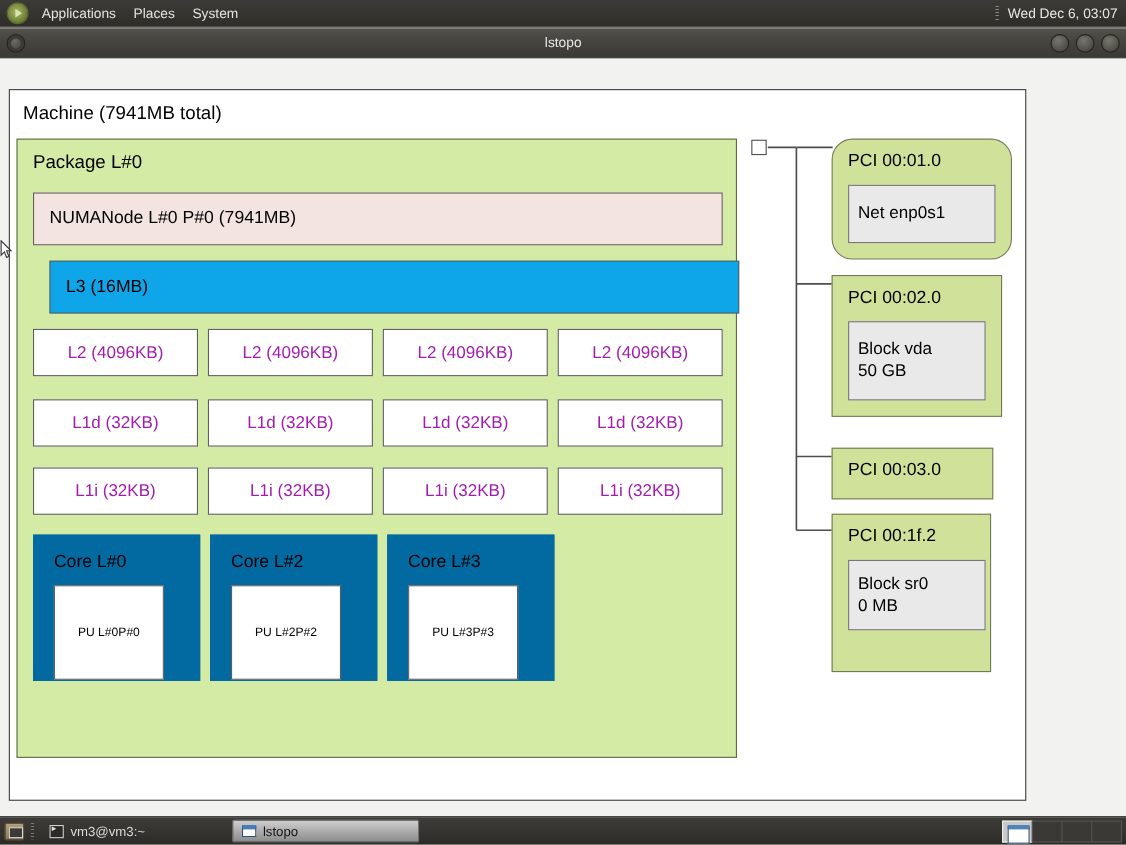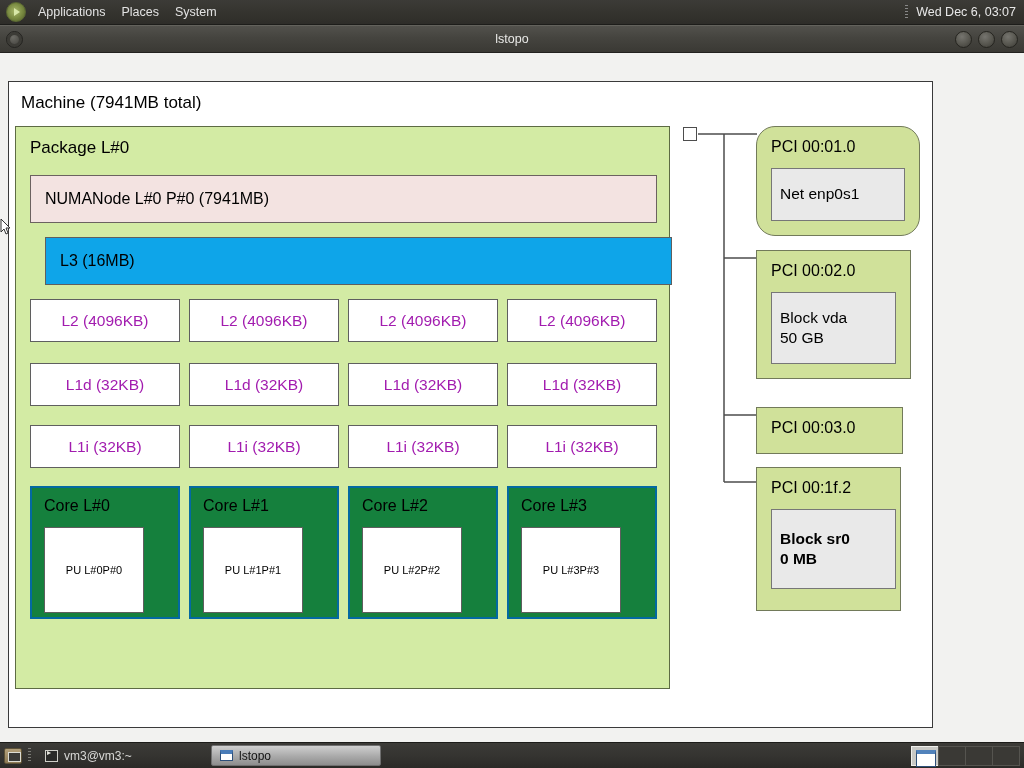--- a/index.html
+++ b/index.html
@@ -107,21 +107,21 @@
   .cache-box {
     width: 152px; height: 43px;
     background: #ffffff; border: 1px solid #5f5f5f;
     display: flex; align-items: center; justify-content: center;
     font-size: 15.5px; color: #a21caf;
   }
 
   .core-row { position: absolute; left: 14px; top: 359px; width: 627px; display: flex; gap: 9px; }
   .core-box {
     width: 152px; height: 133px;
-    background: #15803d; border: 2px solid #0369a1;
+    background: #0369a1; border: 7px solid #0369a1;
     position: relative;
   }
   .core-label {
     position: absolute; left: 12px; top: 9px; font-size: 16px; color: #000;
   }
   .pu-box {
     position: absolute; left: 12px; top: 39px; width: 100px; height: 86px;
     background: #ffffff; border: 1px solid #5e5e5e;
     display: flex; flex-direction: row; align-items: center; justify-content: center;
     font-size: 11px; color: #000; line-height: 1.35;
@@ -144,21 +144,21 @@
     display: flex; flex-direction: column; justify-content: center;
     padding-left: 8px; font-size: 15.5px; color: #000; line-height: 1.3;
   }
 
   #pci1 { left: 747px; top: 44px;  width: 164px; height: 110px; border-radius: 19px; }
   #pci1 .pci-child { top: 41px; width: 134px; height: 53px; }
   #pci2 { left: 747px; top: 168px; width: 155px; height: 129px; }
   #pci2 .pci-child { top: 41px; width: 125px; height: 72px; }
   #pci3 { left: 747px; top: 325px; width: 147px; height: 47px; }
   #pci4 { left: 747px; top: 385px; width: 145px; height: 144px; }
-  #pci4 .pci-child { top: 41px; width: 125px; height: 80px; font-weight: bold; }
+  #pci4 .pci-child { top: 41px; width: 125px; height: 64px; }
 
   
   .footer {
     position: absolute; left: 0; right: 0; bottom: 0; height: 76px;
     border-top: 1px solid #3a3a3a;
     padding: 12px 0 0 12px;
     font-size: 16px; color: #000; line-height: 1.55;
   }
 
   
@@ -279,27 +279,20 @@
           <div class="cache-box">L1i (32KB)</div>
           <div class="cache-box">L1i (32KB)</div>
         </div>
 
         <div class="core-row">
           <div class="core-box">
             <div class="core-label">Core L#0</div>
             <div class="pu-box">
               <span>PU L#0</span>
               <span>P#0</span>
-            </div>
-          </div>
-          <div class="core-box">
-            <div class="core-label">Core L#1</div>
-            <div class="pu-box">
-              <span>PU L#1</span>
-              <span>P#1</span>
             </div>
           </div>
           <div class="core-box">
             <div class="core-label">Core L#2</div>
             <div class="pu-box">
               <span>PU L#2</span>
               <span>P#2</span>
             </div>
           </div>
           <div class="core-box">

